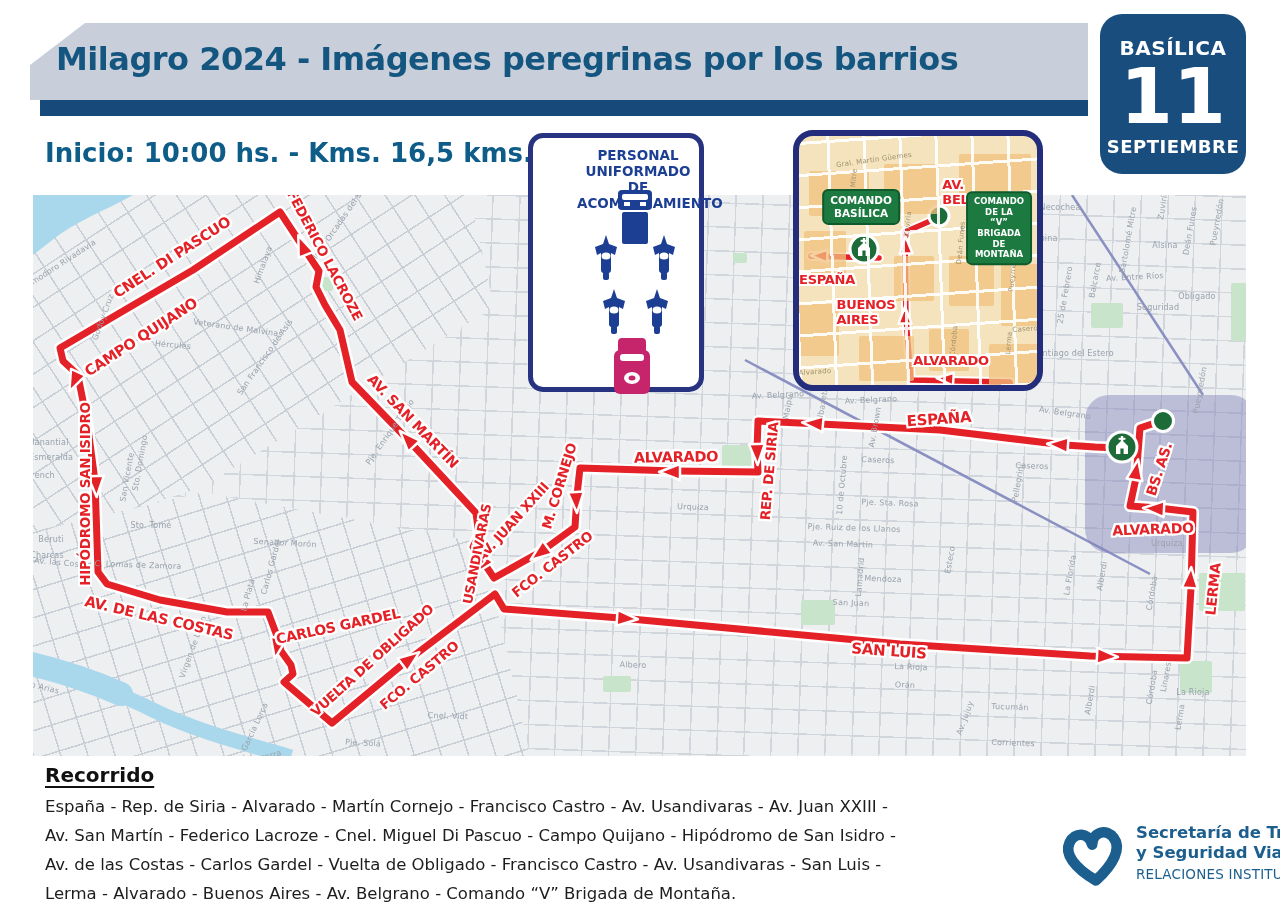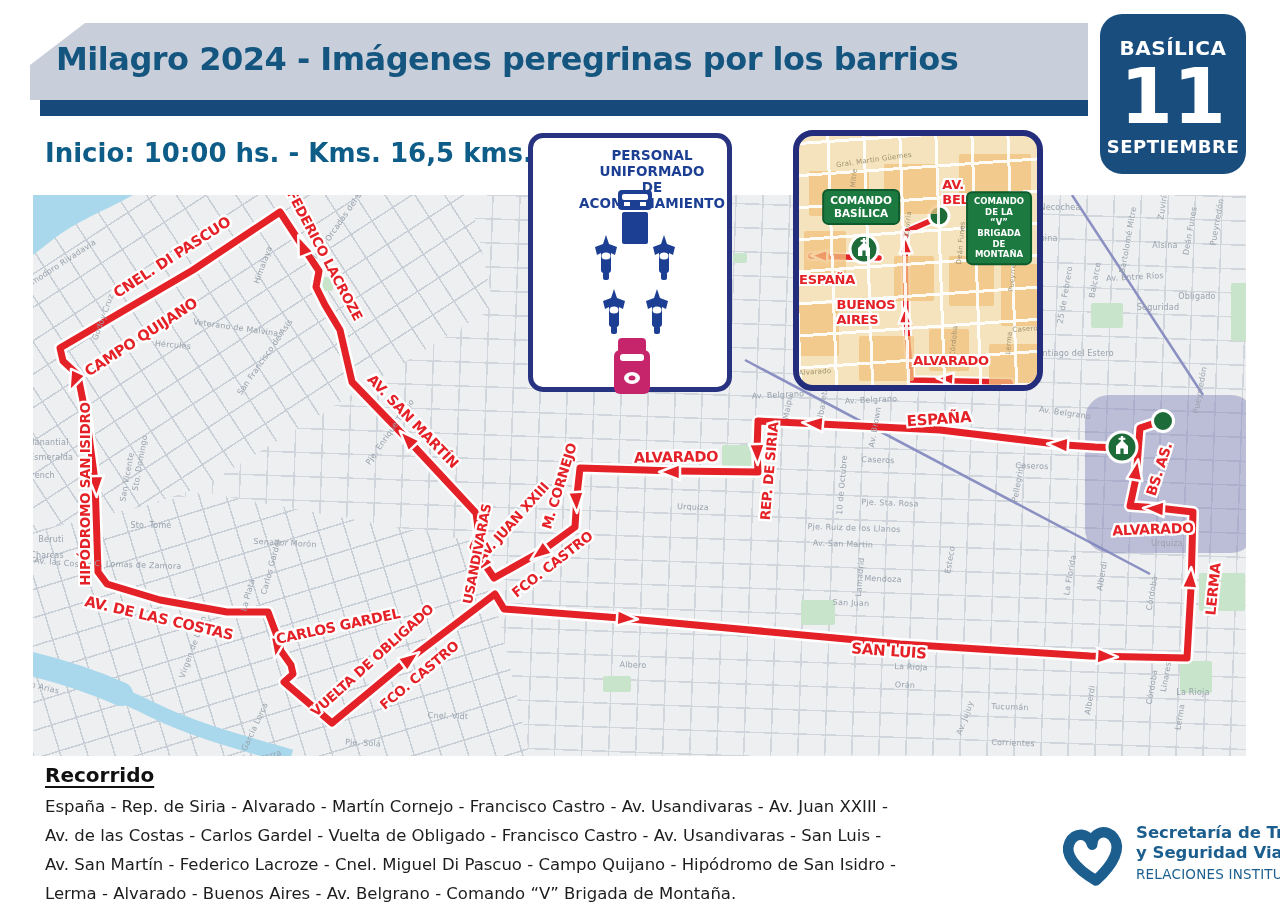--- a/index.html
+++ b/index.html
@@ -30,21 +30,21 @@
   .grid-c{background-color:#edeff1;background-image:
      repeating-linear-gradient(73deg,#c9cfd7 0 1.5px,transparent 1.5px 26px),
      repeating-linear-gradient(-17deg,#c9cfd7 0 1.5px,transparent 1.5px 27px);
      clip-path:polygon(0 60%,14% 53%,37% 62%,41% 100%,0 100%);}
   .map svg{position:absolute;left:0;top:0;}
   .map-labels{position:absolute;inset:0;}
   .rlbl{position:absolute;font-weight:bold;color:#e42127;white-space:nowrap;letter-spacing:-.3px;
         text-shadow:-2px -2px 0 #fff,2px -2px 0 #fff,-2px 2px 0 #fff,2px 2px 0 #fff,0 -2px 0 #fff,0 2px 0 #fff,-2px 0 0 #fff,2px 0 0 #fff;}
   .mlbl{position:absolute;font-size:8px;color:#99a2ac;white-space:nowrap;letter-spacing:.2px;}
   
-  .legend{position:absolute;left:528px;top:133px;width:204px;height:259px;background:#fff;
+  .legend{position:absolute;left:528px;top:133px;width:176px;height:259px;background:#fff;
         border:5px solid #273380;border-radius:15px;z-index:6;box-sizing:border-box;padding-left:44px;}
   .legend-title{margin-top:9px;text-align:center;font-size:13.5px;line-height:16px;font-weight:bold;color:#1c3f94;}
   .legend svg{position:absolute;}
   
   .inset{position:absolute;left:793px;top:130px;width:250px;height:261px;background:#f5e3bd;
         border:6px solid #232d7c;border-radius:20px;z-index:6;overflow:hidden;box-sizing:border-box;}
   .inset-blocks div{position:absolute;background:#f0c27f;opacity:.75;border-radius:2px;}
   .inset-grid{position:absolute;inset:0;background-image:
      repeating-linear-gradient(88deg,#ffffff 0 3px,transparent 3px 36px),
      repeating-linear-gradient(-4deg,#ffffff 0 3px,transparent 3px 32px);opacity:.9;}
@@ -322,22 +322,22 @@
         <div class="rlbl" style="left: 152px; top: 224px; position: absolute; white-space: pre-line; transform: translate(-50%, -50%) rotate(0deg);">ALVARADO</div>
       </div>
   <div class="badge-green" style="left: 62px; top: 71px; font-size: 10.5px;">COMANDO
 BASÍLICA</div><div class="badge-green" style="left: 200px; top: 92px; font-size: 8.5px;">COMANDO DE LA
 “V” BRIGADA DE
 MONTAÑA</div></div>
 
   <div class="recorrido-title">Recorrido</div>
   <div class="recorrido-text">
     <div>España - Rep. de Siria - Alvarado - Martín Cornejo - Francisco Castro - Av. Usandivaras - Av. Juan XXIII -</div>
+    <div>Av. San Martín - Federico Lacroze - Cnel. Miguel Di Pascuo - Campo Quijano - Hipódromo de San Isidro -</div>
     <div>Av. de las Costas - Carlos Gardel - Vuelta de Obligado - Francisco Castro - Av. Usandivaras - San Luis -</div>
-    <div>Av. San Martín - Federico Lacroze - Cnel. Miguel Di Pascuo - Campo Quijano - Hipódromo de San Isidro -</div>
     <div>Lerma - Alvarado - Buenos Aires - Av. Belgrano - Comando “V” Brigada de Montaña.</div>
   </div>
 
   <div class="logo">
     <svg width="70" height="66" viewBox="0 0 66 62" style="transform:rotate(-6deg);">
       <path d="M33,57 C14,43 6,29 12,19 C18,9 31,11 33,23 C35,11 48,9 54,19 C60,29 52,43 33,57 Z" fill="none" stroke="#1c5f8f" stroke-width="10" stroke-linejoin="round"></path>
     </svg>
     <div class="logo-text">
       <div class="logo-l1">Secretaría de Tránsito</div>
       <div class="logo-l1">y Seguridad Vial</div>

